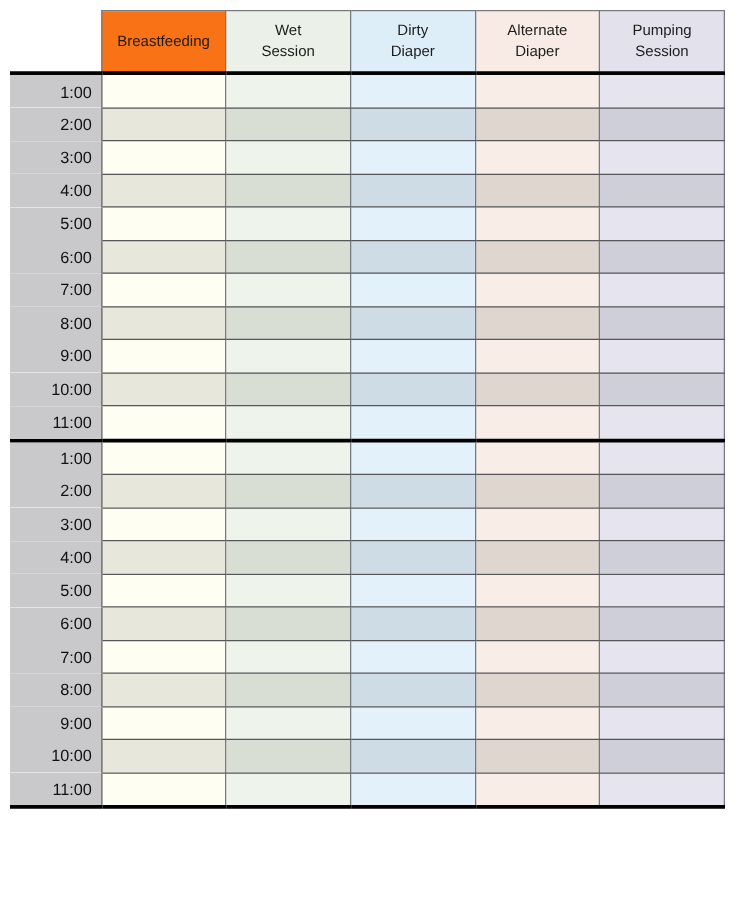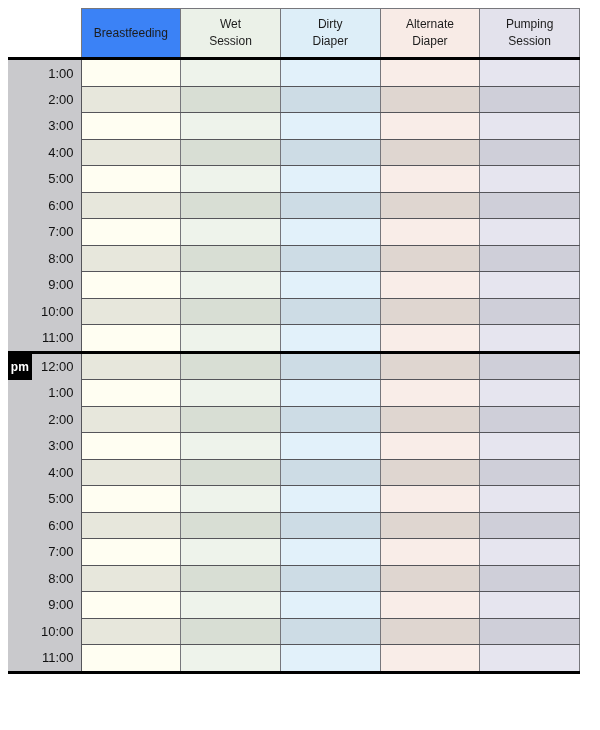--- a/index.html
+++ b/index.html
@@ -93,21 +93,21 @@
         <col style="width:73px">
         <col>
           <col>
           <col>
           <col>
           <col>
       </colgroup>
       <thead>
         <tr>
             <th class="corner"></th>
-            <th class="col-head" style="background: #3b82f6;">Breastfeeding</th>
+            <th class="col-head" style="background: #f97316;">Breastfeeding</th>
             <th class="col-head" style="background: rgb(235, 241, 232);">Wet
 Session</th>
             <th class="col-head" style="background: rgb(221, 238, 248);">Dirty
 Diaper</th>
             <th class="col-head" style="background: rgb(248, 235, 230);">Alternate
 Diaper</th>
             <th class="col-head" style="background: rgb(227, 226, 236);">Pumping
 Session</th>
           </tr>
       </thead>
@@ -194,28 +194,20 @@
           </tr>
           <tr class="section-end">
             <td class="time"><span class="time-label">11:00</span></td>
             <td class="cell" style="background: rgb(255, 254, 242);"></td>
             <td class="cell" style="background: rgb(238, 243, 235);"></td>
             <td class="cell" style="background: rgb(226, 241, 250);"></td>
             <td class="cell" style="background: rgb(249, 237, 232);"></td>
             <td class="cell" style="background: rgb(230, 229, 239);"></td>
           </tr>
           <tr>
-            <td class="time"><span class="period-badge">pm</span><span class="time-label">12:00</span></td>
-            <td class="cell" style="background: rgb(231, 231, 220);"></td>
-            <td class="cell" style="background: rgb(216, 222, 212);"></td>
-            <td class="cell" style="background: rgb(205, 220, 229);"></td>
-            <td class="cell" style="background: rgb(223, 214, 208);"></td>
-            <td class="cell" style="background: rgb(207, 207, 217);"></td>
-          </tr>
-          <tr>
             <td class="time"><span class="time-label">1:00</span></td>
             <td class="cell" style="background: rgb(255, 254, 242);"></td>
             <td class="cell" style="background: rgb(238, 243, 235);"></td>
             <td class="cell" style="background: rgb(226, 241, 250);"></td>
             <td class="cell" style="background: rgb(249, 237, 232);"></td>
             <td class="cell" style="background: rgb(230, 229, 239);"></td>
           </tr>
           <tr>
             <td class="time"><span class="time-label">2:00</span></td>
             <td class="cell" style="background: rgb(231, 231, 220);"></td>

